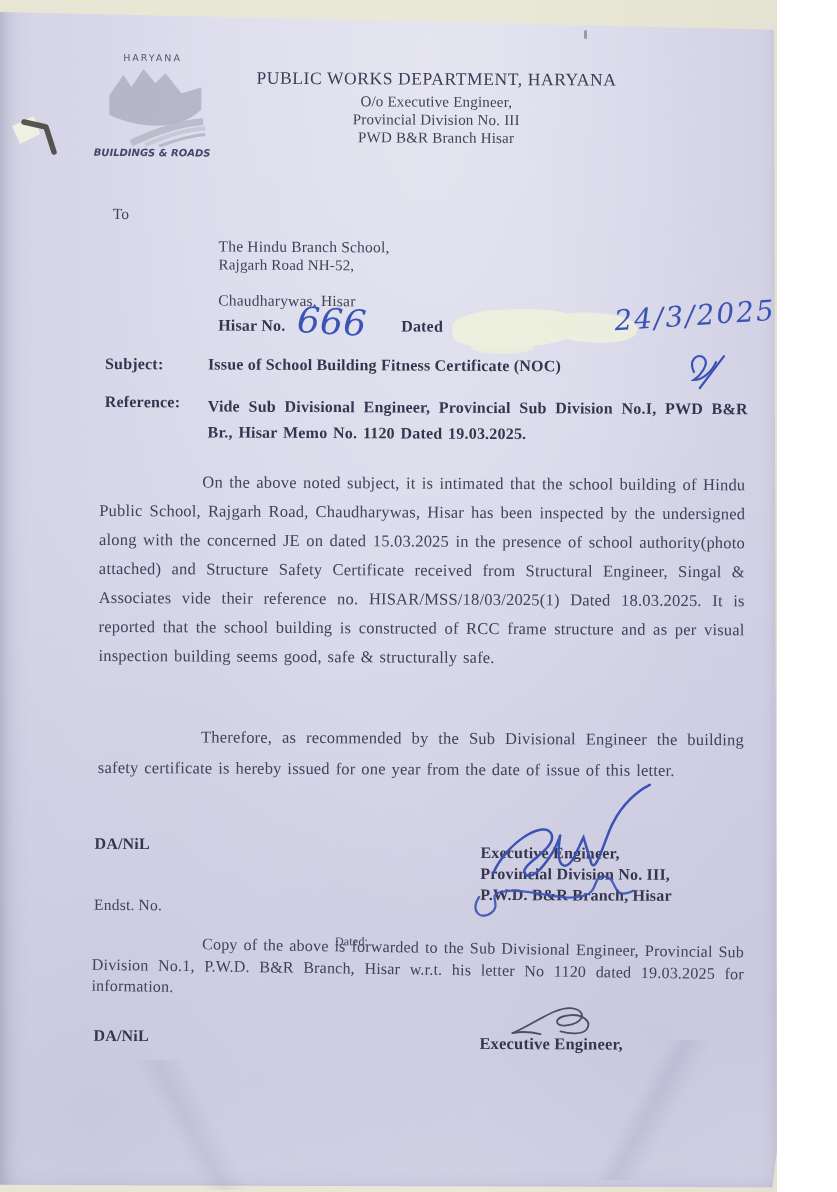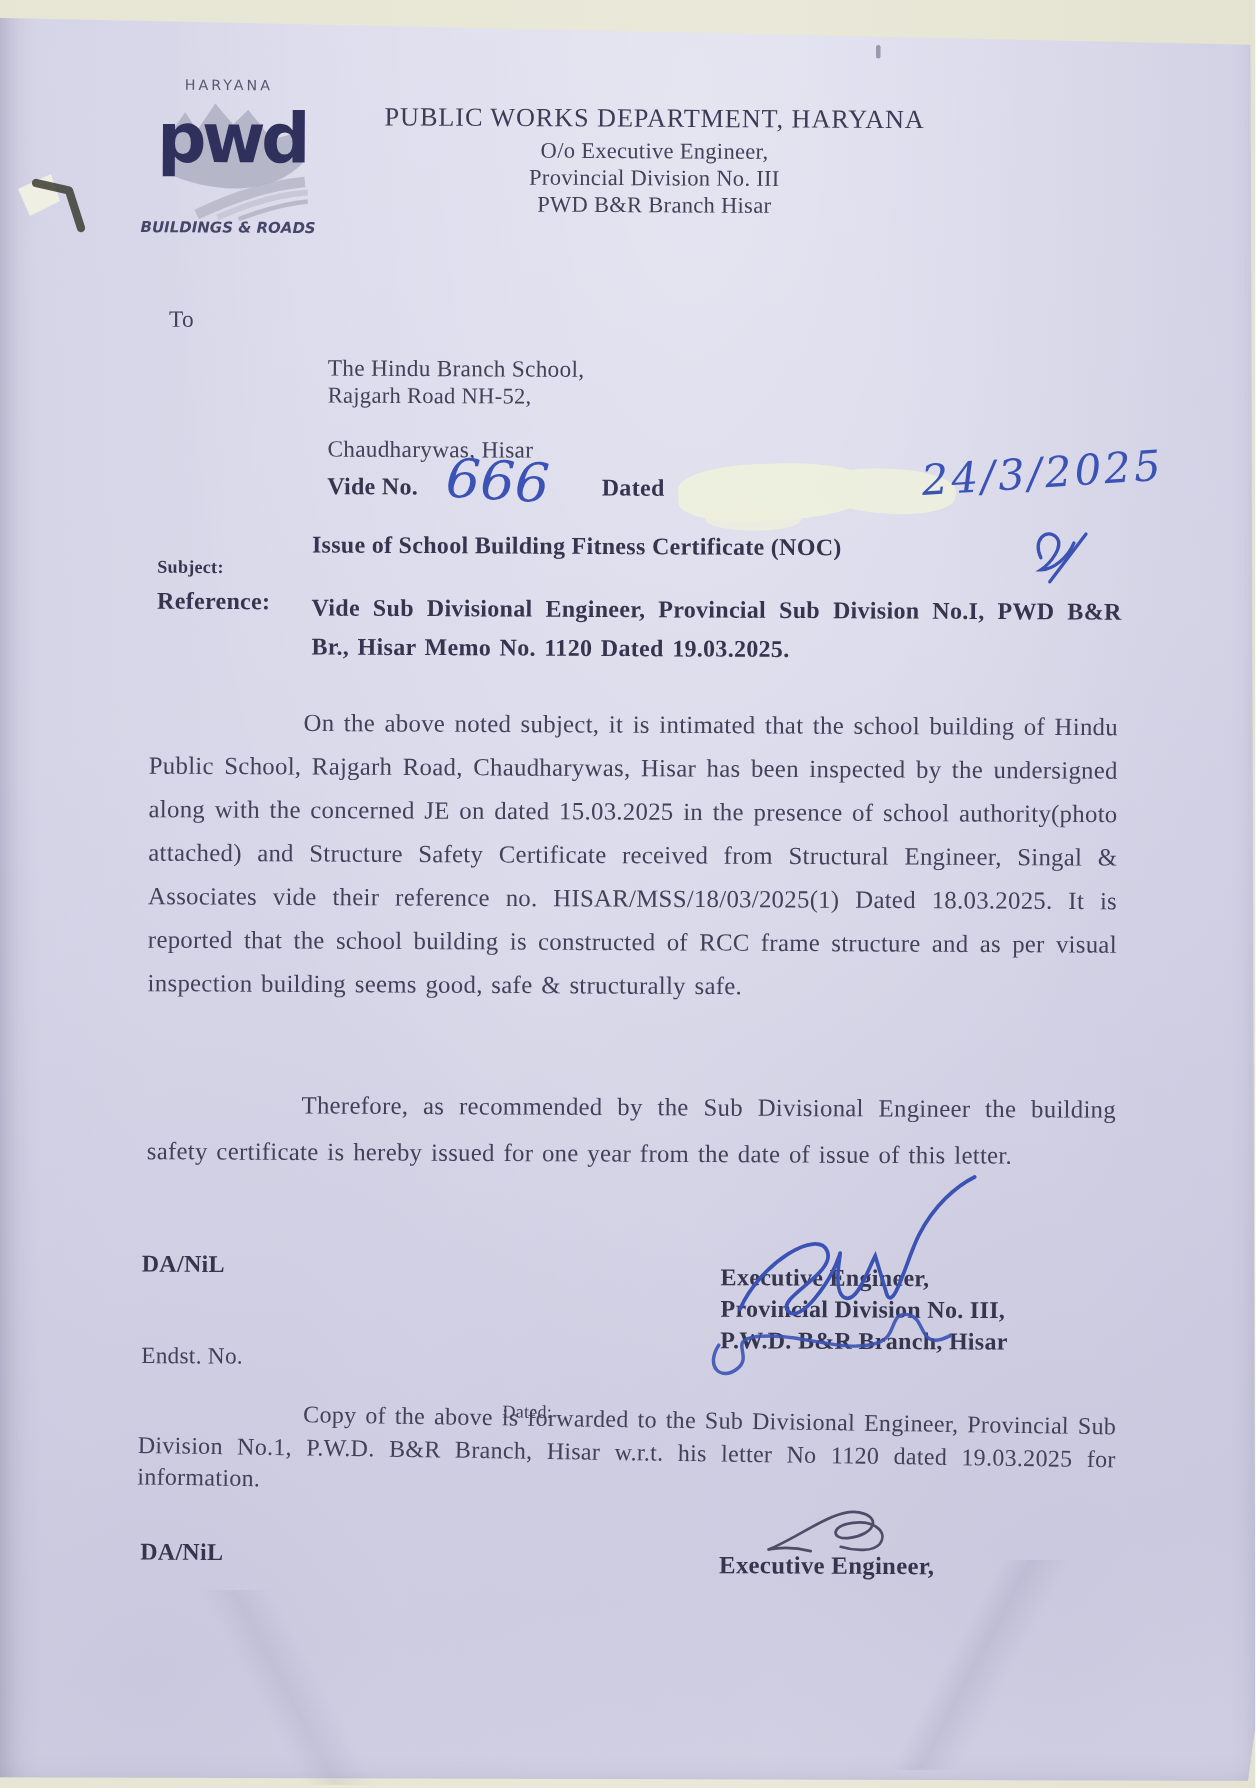--- a/index.html
+++ b/index.html
@@ -1,17 +1,17 @@
 <!DOCTYPE html>
 <html><head>
 <meta charset="utf-8">
 <style>
   html,body{margin:0;padding:0;}
   #stage{
-    position:relative;width:837px;height:1192px;overflow:hidden;
+    position:relative;width:777px;height:1192px;overflow:hidden;
     background:linear-gradient(90deg,#e7e5d3 0%,#eae8d8 60%,#e4e2d0 100%);
     font-family:"Liberation Serif",serif;
   }
   #paper{
     position:absolute;inset:0;
     clip-path:polygon(0% 1.0%,99.6% 2.5%,100% 96.5%,99.4% 99.6%,0% 99.4%);
     background:
       radial-gradient(ellipse at 55% 6%,rgba(255,255,255,0.28),transparent 55%),
       radial-gradient(ellipse at 85% 90%,rgba(110,110,155,0.10),transparent 45%),
       radial-gradient(ellipse at 12% 95%,rgba(110,110,155,0.10),transparent 40%),
@@ -67,44 +67,43 @@
 
   <div id="content">
 
     <span id="logo-region">HARYANA</span>
     <svg id="logo-graphic" width="106" height="82" viewBox="0 0 106 82">
       <path d="M8,30 L22,10 30,22 42,4 54,18 64,8 80,28 100,22 100,44 C78,66 40,64 8,50 Z" fill="#a9a9bd" opacity="0.75"></path>
       <path d="M30,78 C55,66 80,58 102,56" stroke="#b4b4c6" stroke-width="7" fill="none" opacity="0.8"></path>
       <path d="M44,80 C66,70 88,64 104,63" stroke="#c3c3d2" stroke-width="4" fill="none" opacity="0.8"></path>
       <path d="M58,81 C74,75 92,70 104,69" stroke="#b0b0c2" stroke-width="3" fill="none" opacity="0.8"></path>
     </svg>
-    <span id="logo-acronym">pwd</span>
     <span id="logo-tagline">BUILDINGS &amp; ROADS</span>
 
     <div class="t center" style="left:205px;top:68px;width:460px;font-size:17.5px;letter-spacing:0.6px;color:#3c3c56;">PUBLIC WORKS DEPARTMENT, HARYANA</div>
     <div class="t center" style="left:205px;top:93px;width:460px;font-size:15px;">O/o Executive Engineer,</div>
     <div class="t center" style="left:205px;top:111px;width:460px;font-size:15px;">Provincial Division No. III</div>
     <div class="t center" style="left:205px;top:129px;width:460px;font-size:15px;">PWD B&amp;R Branch Hisar</div>
 
     <div class="t" style="left:112px;top:206px;font-size:15.5px;">To</div>
     <div class="t" style="left:218px;top:238px;font-size:15.5px;">The Hindu Branch School,</div>
     <div class="t" style="left:218px;top:257px;font-size:15px;">Rajgarh Road NH-52,</div>
     <div class="t" style="left:218px;top:276px;font-size:15.5px;margin-top:16px;">Chaudharywas, Hisar</div>
 
-    <div class="t b" style="left:218px;top:317px;font-size:16px;">Vide No.</div>
+    <div class="t b" style="left:218px;top:317px;font-size:16px;">Hisar No.</div>
     <div class="t hand" style="left:297px;top:301px;font-size:36px;transform:rotate(3deg);">666</div>
     <div class="t b" style="left:401px;top:317px;font-size:16px;">Dated</div>
 
     <div class="blob" style="left:452px;top:308px;width:132px;height:38px;border-radius:46% 54% 60% 40%;transform:rotate(-2deg);opacity:.95;"></div>
     <div class="blob" style="left:545px;top:311px;width:92px;height:30px;border-radius:55% 45% 48% 52%;transform:rotate(3deg);opacity:.92;"></div>
     <div class="blob" style="left:470px;top:338px;width:64px;height:15px;border-radius:50%;opacity:.85;"></div>
 
     <div class="t hand" style="left:614px;top:297px;font-size:28px;letter-spacing:2px;transform:rotate(-4deg);">24/3/2025</div>
 
-    <div class="t b" style="left:105px;top:372px;font-size:12px;">Subject:</div>
+    <div class="t b" style="left:105px;top:356px;font-size:16px;">Subject:</div>
     <div class="t b" style="left:208px;top:356px;font-size:16px;">Issue of School Building Fitness Certificate (NOC)</div>
 
     <svg class="sig" style="left:682px;top:344px;" width="50" height="48" viewBox="0 0 50 48">
       <path d="M12,26 C6,14 16,6 22,12 C28,18 18,30 12,34 C20,34 30,26 34,16" stroke="#3b53b5" stroke-width="2.2" fill="none" stroke-linecap="round"></path>
       <path d="M18,42 L42,10" stroke="#3b53b5" stroke-width="2.2" fill="none" stroke-linecap="round"></path>
     </svg>
 
     <div class="t b" style="left:105px;top:394px;font-size:16px;">Reference:</div>
     <div class="t b just" style="left:208px;top:394px;width:540px;font-size:16px;line-height:26px;">Vide Sub Divisional Engineer, Provincial Sub Division No.I, PWD B&amp;R Br., Hisar Memo No. 1120 Dated 19.03.2025.</div>
 

